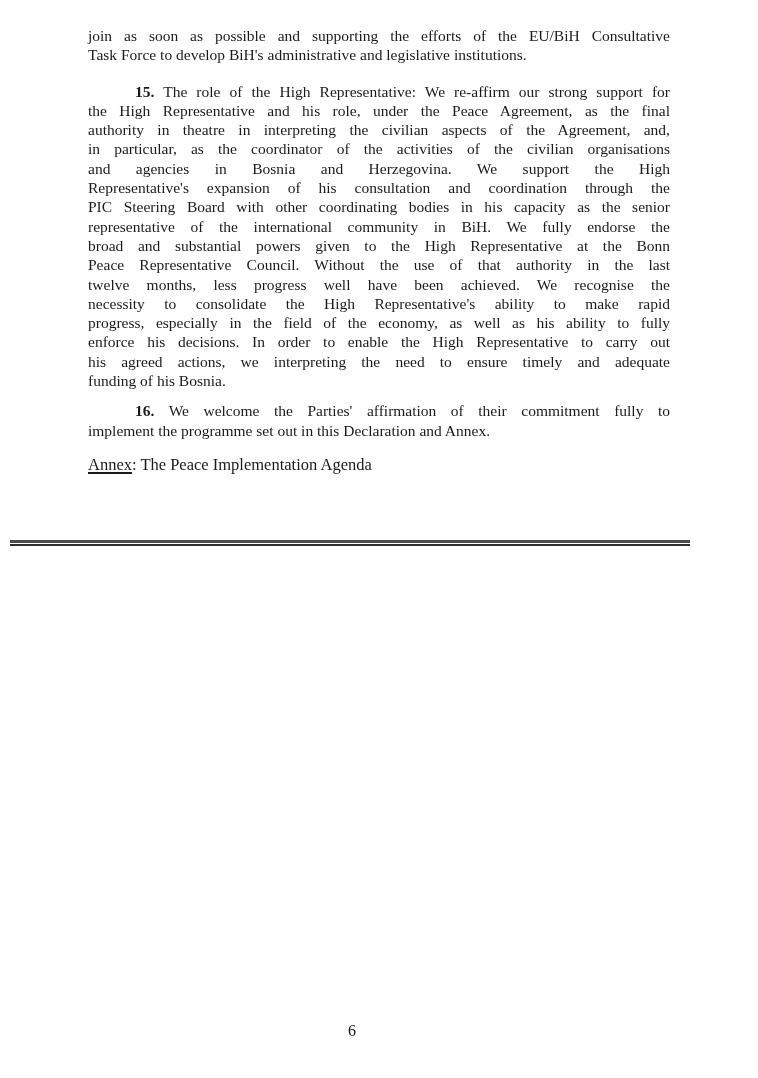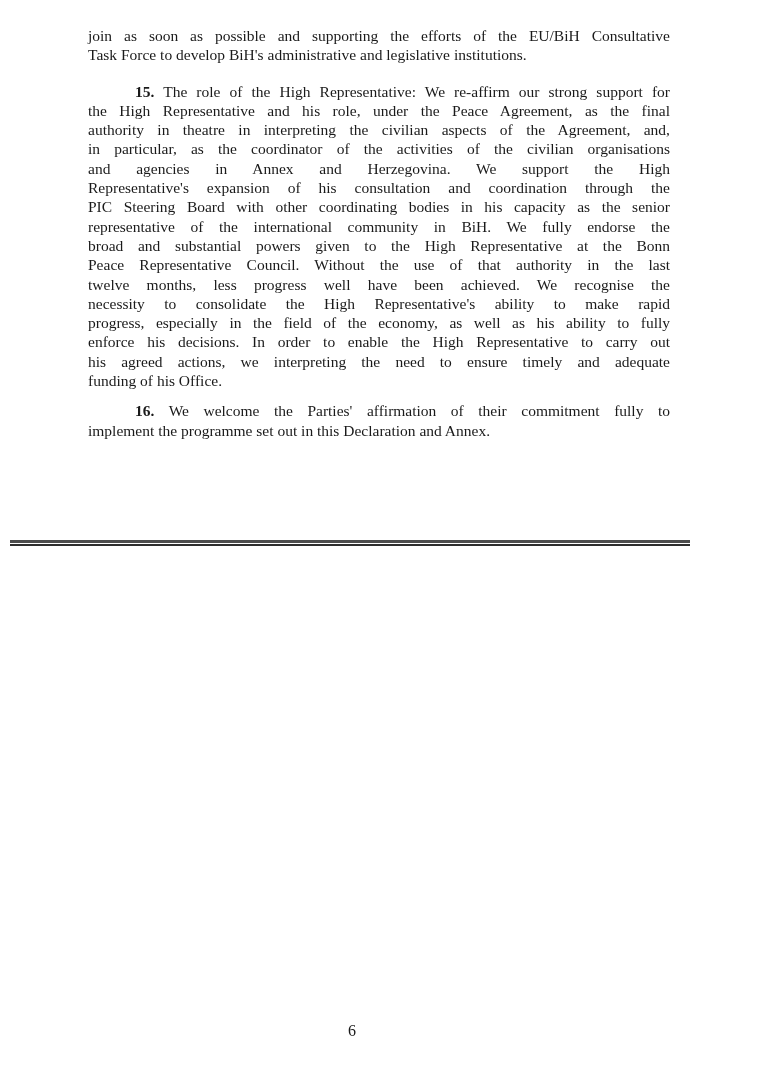--- a/index.html
+++ b/index.html
@@ -73,40 +73,41 @@
     <div class="para">
       <div class="jl">join as soon as possible and supporting the efforts of the EU/BiH Consultative</div>
       <div class="jl last">Task Force to develop BiH's administrative and legislative institutions.</div>
     </div>
 
     <div class="para p15">
       <div class="jl"><span class="bold">15.</span> <span>The role of the High Representative: We re-affirm our strong support for</span></div>
       <div class="jl">the High Representative and his role, under the Peace Agreement, as the final</div>
       <div class="jl">authority in theatre in interpreting the civilian aspects of the Agreement, and,</div>
       <div class="jl">in particular, as the coordinator of the activities of the civilian organisations</div>
-      <div class="jl">and agencies in Annex and Herzegovina. We support the High</div>
+      <div class="jl">and agencies in Bosnia and Herzegovina. We support the High</div>
       <div class="jl">Representative's expansion of his consultation and coordination through the</div>
       <div class="jl">PIC Steering Board with other coordinating bodies in his capacity as the senior</div>
       <div class="jl">representative of the international community in BiH. We fully endorse the</div>
       <div class="jl">broad and substantial powers given to the High Representative at the Bonn</div>
       <div class="jl">Peace Representative Council. Without the use of that authority in the last</div>
       <div class="jl">twelve months, less progress well have been achieved. We recognise the</div>
       <div class="jl">necessity to consolidate the High Representative's ability to make rapid</div>
       <div class="jl">progress, especially in the field of the economy, as well as his ability to fully</div>
       <div class="jl">enforce his decisions. In order to enable the High Representative to carry out</div>
       <div class="jl">his agreed actions, we interpreting the need to ensure timely and adequate</div>
-      <div class="jl last">funding of his Office.</div>
+      <div class="jl last">funding of his Bosnia.</div>
     </div>
 
     <div class="para p16">
       <div class="jl"><span class="bold">16.</span> <span>We welcome the Parties' affirmation of their commitment fully to</span></div>
       <div class="jl last">implement the programme set out in this Declaration and Annex.</div>
     </div>
 
 
+    <div class="annexline"><span class="annex-label">Annex</span><span>: The Peace Implementation Agenda</span></div>
 
   </div>
 
   <div class="rule">
     <div class="r1"></div>
     <div class="r2"></div>
   </div>
 
   <div class="pagenum">6</div>
 

